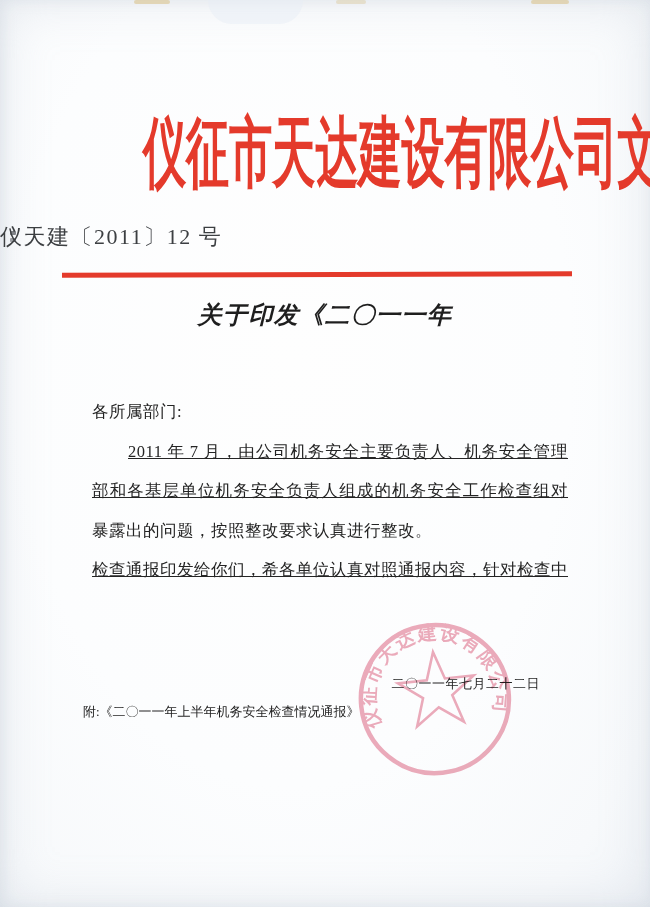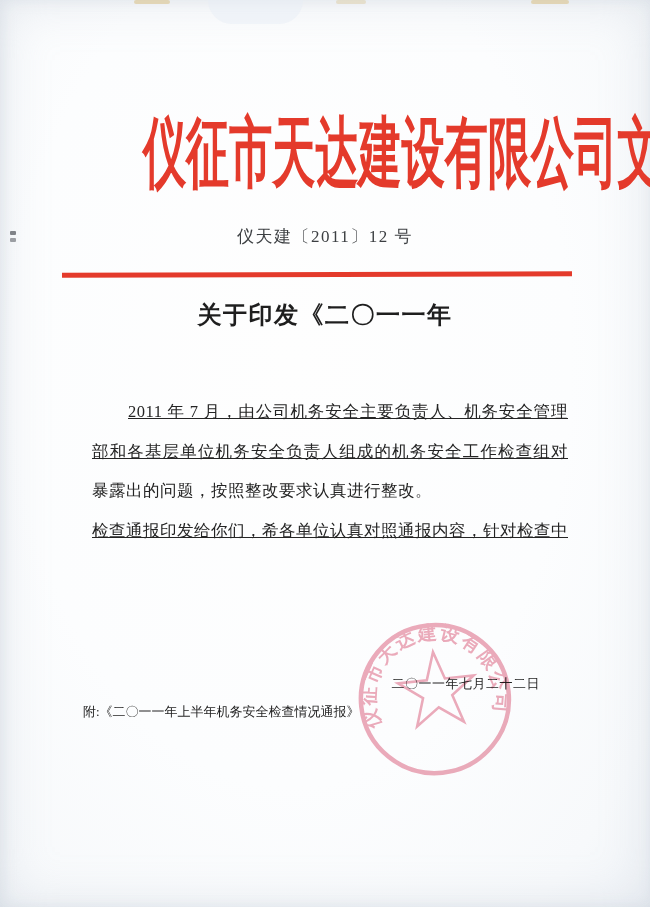--- a/index.html
+++ b/index.html
@@ -11,26 +11,26 @@
     box-shadow:inset 0 0 50px rgba(175,185,200,0.28), inset 3px 0 14px rgba(175,185,200,0.22);
     font-family:"Liberation Serif","DejaVu Serif",serif;
     color:var(--ink,#262626);
   }
   .org-title{
     position:absolute;top:106px;left:0;width:650px;height:95px;line-height:95px;
     text-align:center;font-size:77px;font-weight:bold;color:var(--accent,#e43a2b);
     white-space:nowrap;transform:scaleX(0.56);transform-origin:50% 50%;
   }
   .doc-number{
-    position:absolute;top:224px;left:0;width:650px;text-align:center;
-    font-size:17px;line-height:26px;letter-spacing:1.5px;color:#3c3f42;white-space:nowrap;
+    position:absolute;top:224px;left:0;width:650px;text-align:left;
+    font-size:22px;line-height:26px;letter-spacing:1.5px;color:#3c3f42;white-space:nowrap;
   }
   .red-rule{position:absolute;top:272px;left:62px;width:510px;height:5px;background:var(--accent,#e43a2b);transform:rotate(-0.15deg);}
   .notice-title{position:absolute;top:297px;left:0;width:650px;text-align:center;font-weight:bold;font-size:24px;line-height:36px;letter-spacing:1.5px;color:#1e1e1e;}
-  .notice-title div{white-space:nowrap;}
+  .notice-title div{white-space:nowrap;font-style:italic;}
   .body-lines{position:absolute;top:392px;left:92px;width:476px;font-size:16.5px;color:#242424;}
   .bline{height:39.5px;line-height:39.5px;overflow:hidden;letter-spacing:0.5px;}
   .bline.just{text-align:justify;text-align-last:justify;text-decoration:underline;}
   .bline.ind{text-indent:36px;}
   .date-line{position:absolute;top:669px;right:110px;font-size:13px;line-height:30px;letter-spacing:0.5px;z-index:2;white-space:nowrap;color:#242424;}
   .attachment-line{position:absolute;top:697px;left:83px;font-size:13px;line-height:30px;z-index:2;white-space:nowrap;color:#242424;}
   .seal{position:absolute;left:356px;top:620px;width:160px;height:160px;z-index:3;opacity:0.58;mix-blend-mode:multiply;transform:rotate(-6deg);}
   .seal text{font-family:"Liberation Serif","DejaVu Serif",serif;font-weight:bold;}
   .smudge{position:absolute;top:0;height:4px;border-radius:2px;background:#d8c083;opacity:0.55;}
   .smudge.s1{left:134px;width:36px;}
@@ -57,20 +57,21 @@
 
   <div class="doc-number">仪天建〔2011〕12 号</div>
 
   <div class="red-rule"></div>
 
   <div class="notice-title">
     <div>关于印发《二〇一一年</div>
   </div>
 
   <div class="body-lines">
+      <div class="bline">各所属部门:</div>
       <div class="bline just ind">2011 年 7 月，由公司机务安全主要负责人、机务安全管理</div>
       <div class="bline just">部和各基层单位机务安全负责人组成的机务安全工作检查组对</div>
       <div class="bline">暴露出的问题，按照整改要求认真进行整改。</div>
       <div class="bline just">检查通报印发给你们，希各单位认真对照通报内容，针对检查中</div>
     </div>
 
   <div class="date-line">二〇一一年七月二十二日</div>
 
   <div class="attachment-line">附:《二〇一一年上半年机务安全检查情况通报》</div>
 

